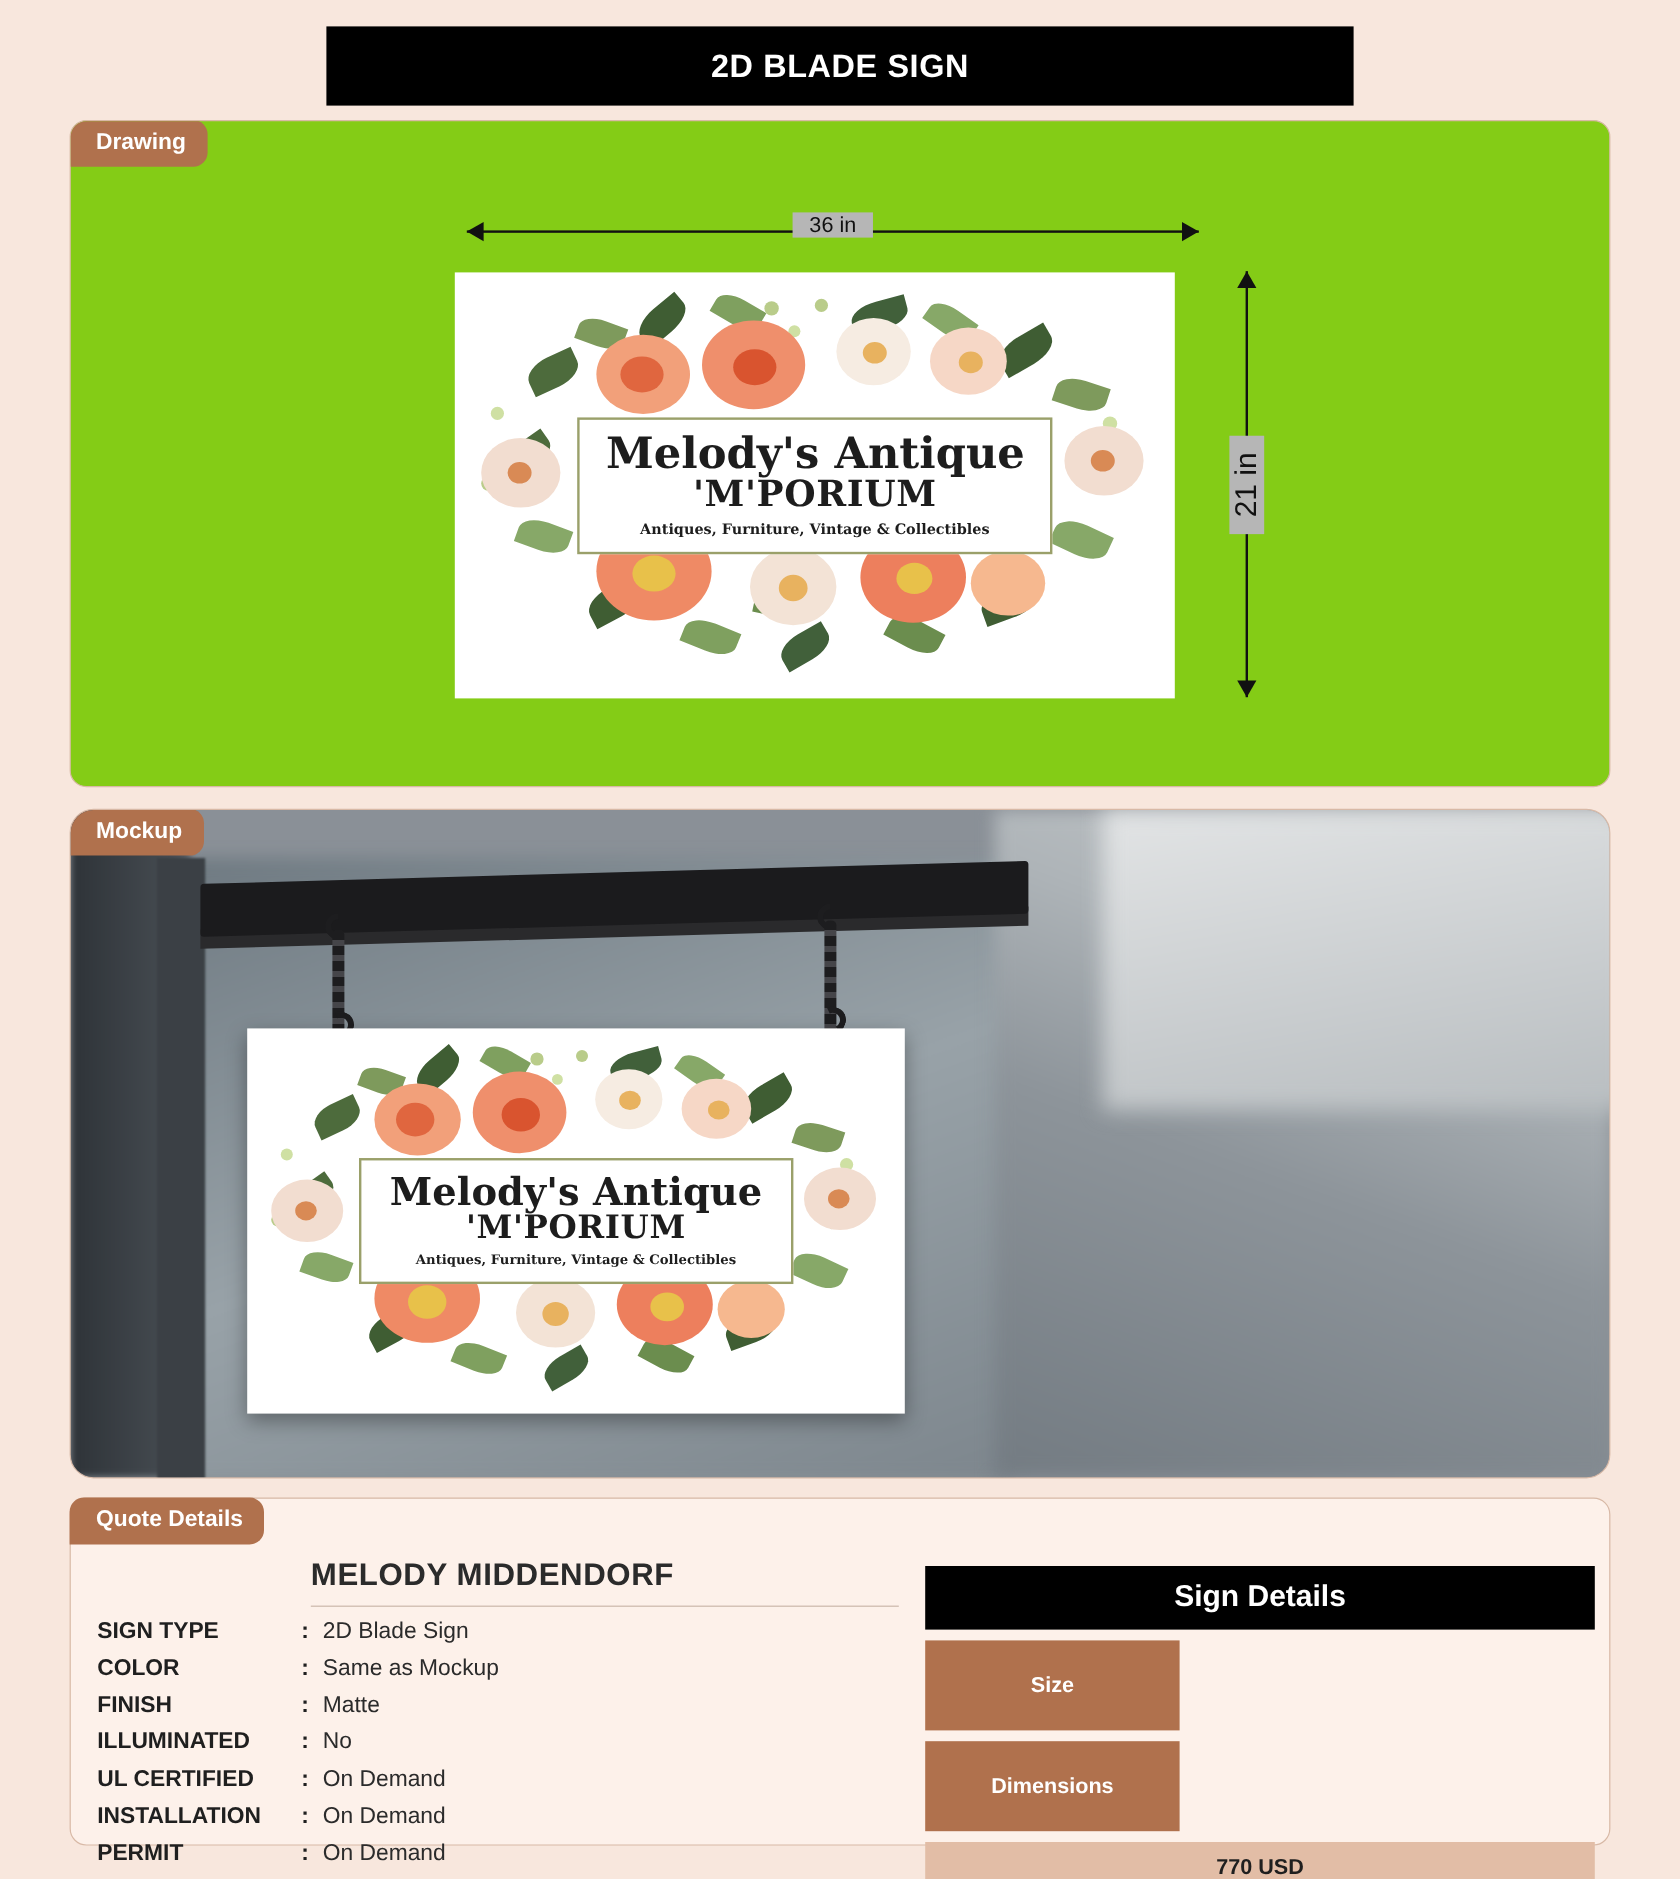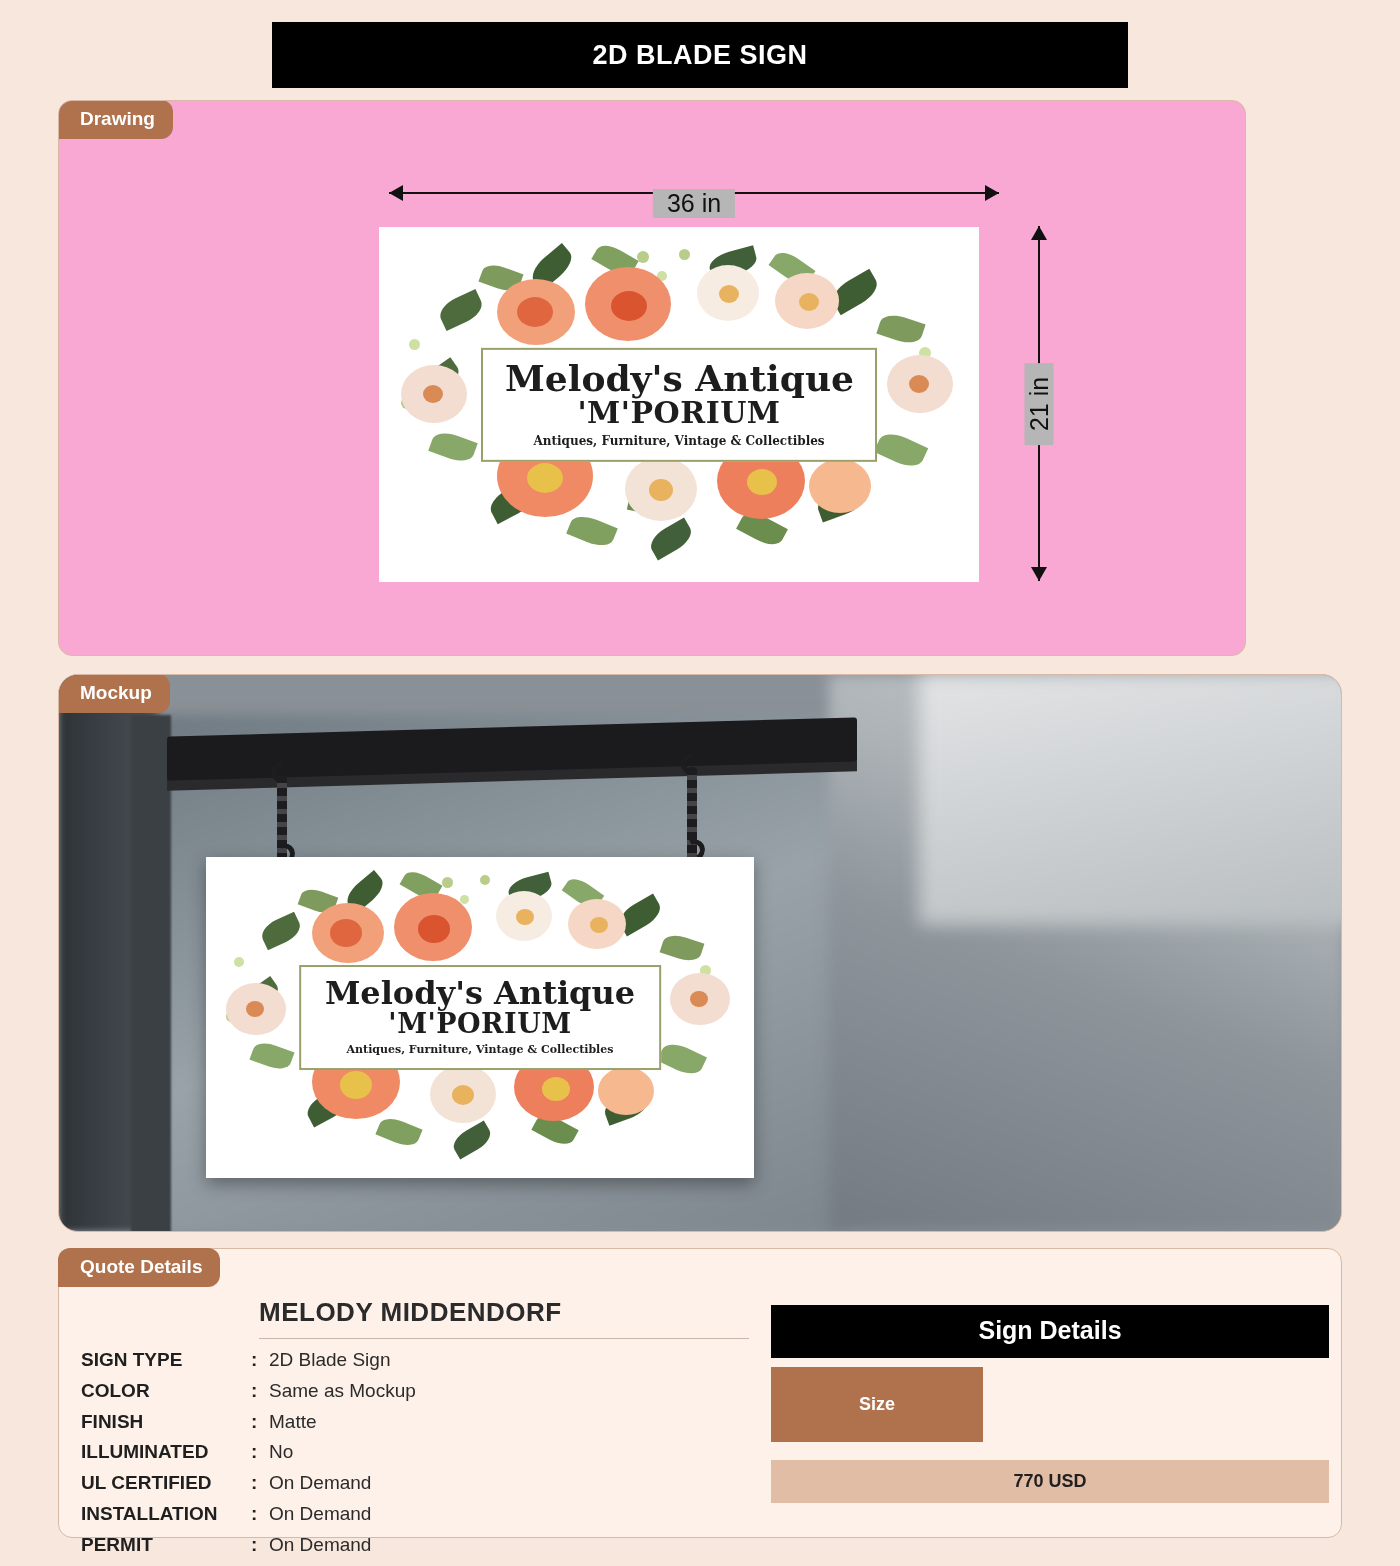--- a/index.html
+++ b/index.html
@@ -43,42 +43,42 @@
     font-weight:bold;
     padding:8px 18px 9px 22px;
     border-radius:12px 12px 12px 0;
     z-index:5;
     white-space:nowrap;
   }
 
   
   #drawing-panel {
     left:58px; top:100px;
-    width:1188px; height:556px;
-    background:#f9a8d4;
+    width:1284px; height:556px;
+    background:#84cc16;
     overflow:hidden;
   }
   .dim-top {
     position:absolute;
     left:330px; top:72px;
     width:610px; height:40px;
   }
   .dim-top .line {
     position:absolute; top:19px; left:0; width:100%; height:2px; background:#111;
   }
   .dim-top .arrow-l, .dim-top .arrow-r {
     position:absolute; top:12px; width:0; height:0;
     border-top:8px solid transparent; border-bottom:8px solid transparent;
   }
   .dim-top .arrow-l { left:0; border-right:14px solid #111; }
   .dim-top .arrow-r { right:0; border-left:14px solid #111; }
   .dim-top .label {
-    position:absolute; left:50%; top:16px; transform:translateX(-50%);
+    position:absolute; left:50%; top:4px; transform:translateX(-50%);
     background:#b6b6b6; padding:0 14px;
-    font-size:25px; color:#111;
+    font-size:18px; color:#111;
   }
 
   .dim-right {
     position:absolute;
     left:960px; top:125px;
     width:40px; height:355px;
   }
   .dim-right .line {
     position:absolute; left:19px; top:0; width:2px; height:100%; background:#111;
   }
@@ -495,18 +495,19 @@
       <div class="spec-val">On Demand</div>
     </div>
   </div>
 
   <div class="sign-details">
     <div class="sd-header">Sign Details</div>
     <div class="sd-row">
       <div class="sd-label">Size</div>
     </div>
     <div class="sd-row">
+      <div class="sd-label">Dimensions</div>
     </div>
     <div class="sd-row">
       <div class="sd-value">770 USD</div>
     </div>
   </div>
 </div>
 
 </body></html>

